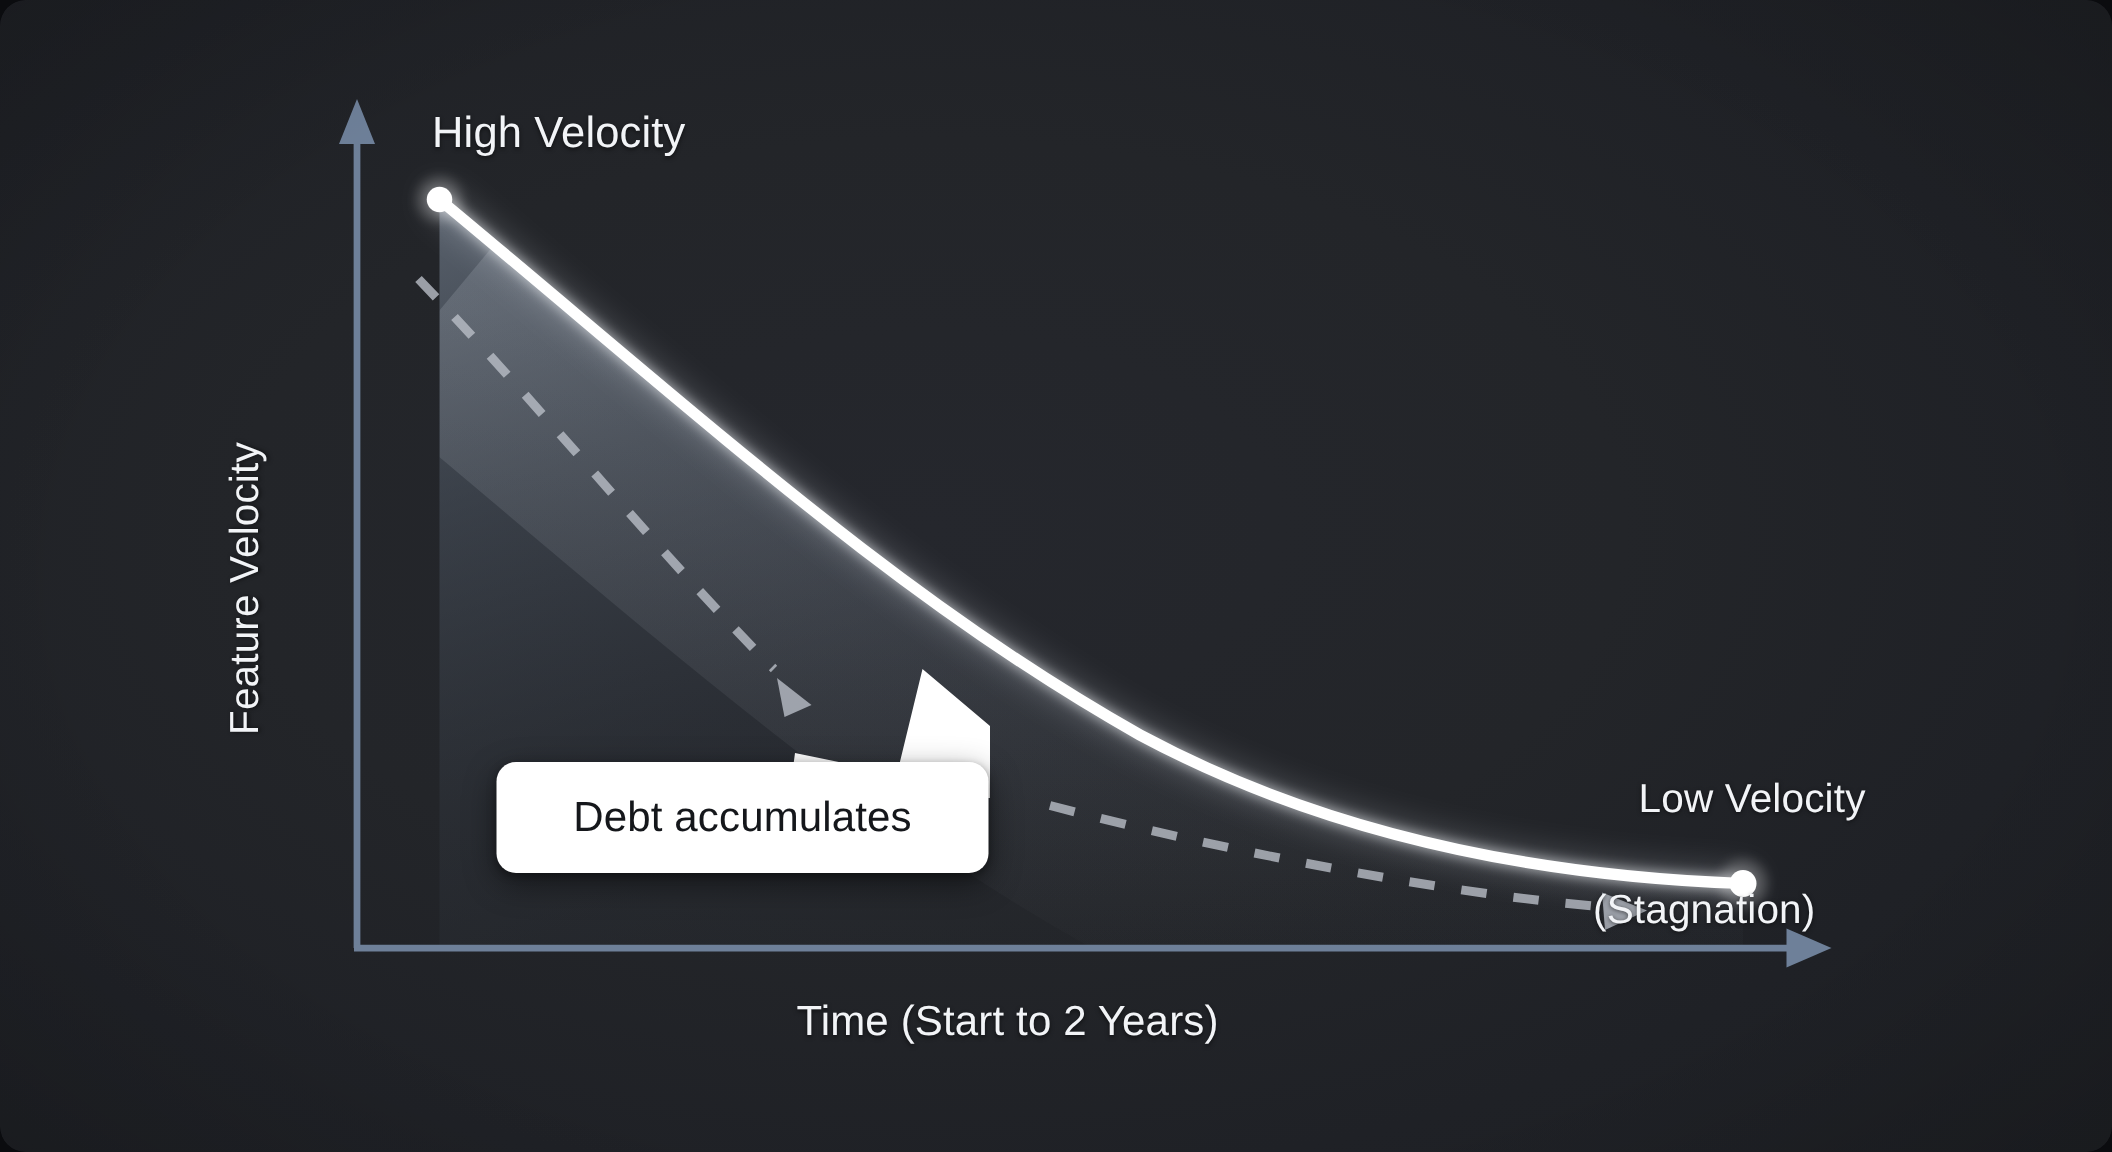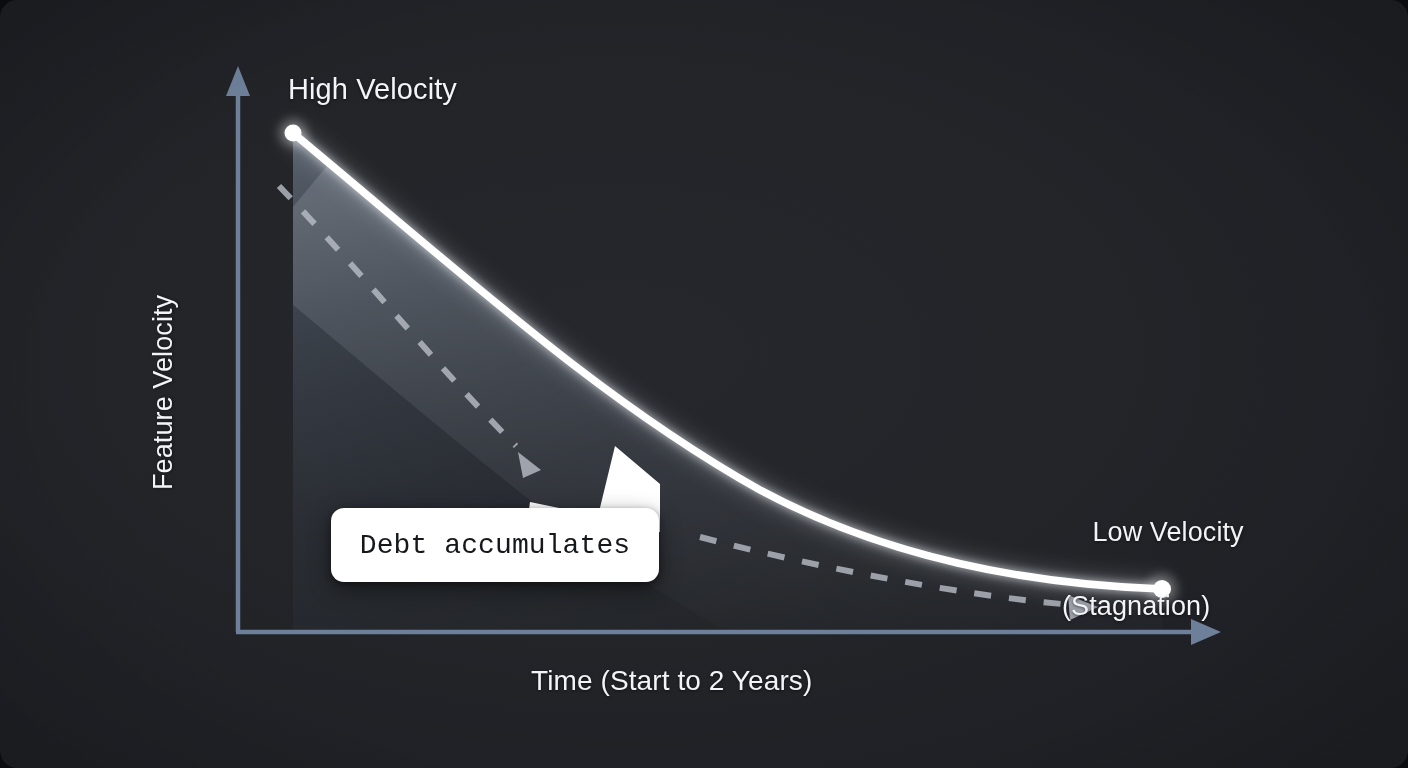--- a/index.html
+++ b/index.html
@@ -98,21 +98,20 @@
   #callout {
     position: absolute;
     left: 331px;
     top: 508px;
     width: 328px;
     height: 74px;
     background: #ffffff;
     border-radius: 13px;
     box-shadow: 0 7px 22px rgba(0,0,0,0.45), 0 2px 6px rgba(0,0,0,0.35);
     z-index: 6;
-    font-family: Liberation Mono, monospace;
   }
   #callout-text {
     position: absolute;
     left: 0; top: 0;
     width: 328px; height: 74px;
     display: flex;
     align-items: center;
     justify-content: center;
     color: #15171b;
     font-size: 28px;

